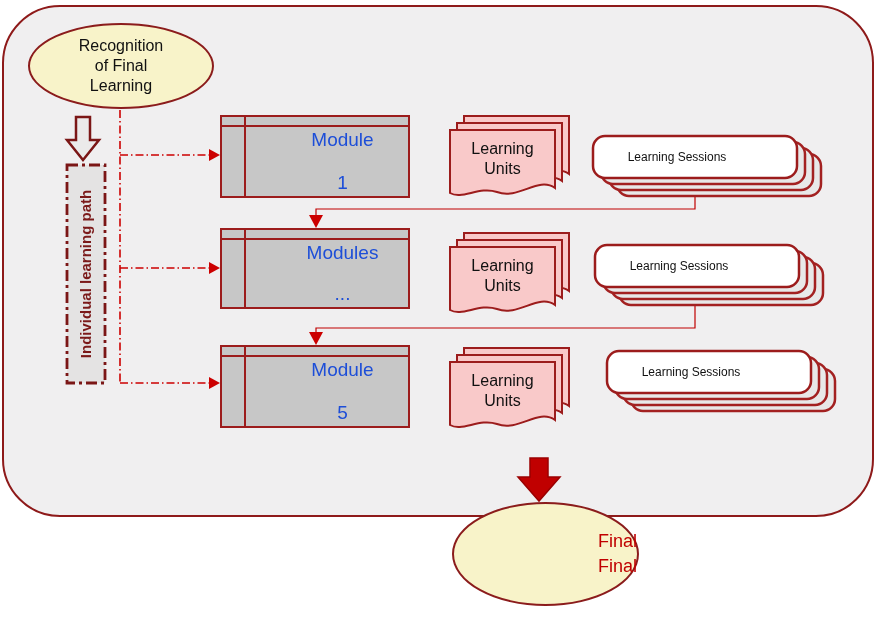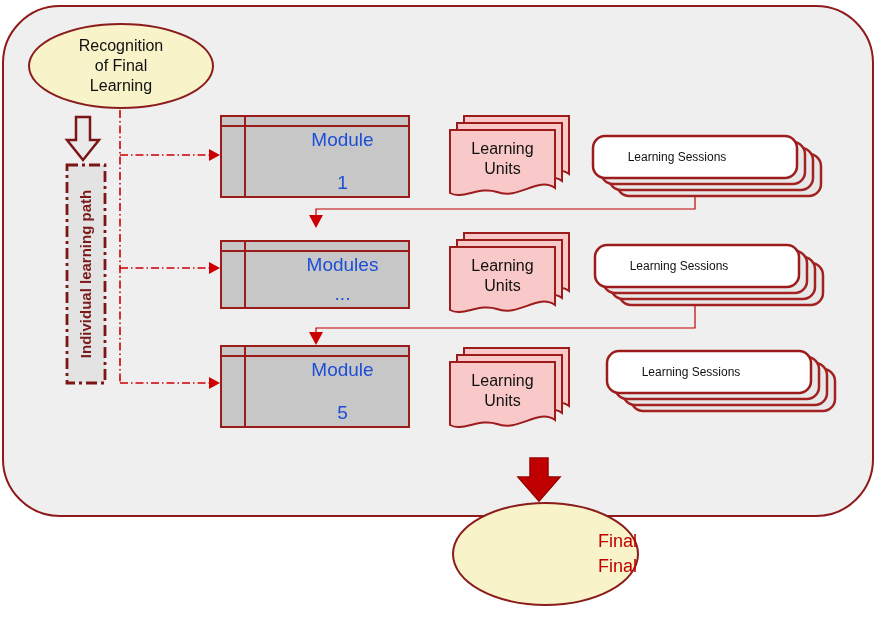--- a/index.html
+++ b/index.html
@@ -15,21 +15,21 @@
   .final{left:452px;top:502px;width:187px;height:104px;font-size:18px;line-height:1.4;
          color:#c00000;justify-content:flex-end;}
   .ilp-label{left:-24px;top:265px;width:220px;height:18px;transform:rotate(-90deg);
              text-align:center;font-size:15px;font-weight:bold;color:#7b1a1a;line-height:18px;}
   .module{left:220px;width:190px;background:#c7c7c7;border:2px solid #9c1c1c;}
   .module .hline{position:absolute;left:0;right:0;top:8px;border-top:2px solid #9c1c1c;}
   .module .vline{position:absolute;left:22px;top:0;bottom:0;border-left:2px solid #9c1c1c;}
   .module .mtext{position:absolute;left:24px;right:0;top:10px;bottom:0;
                  display:flex;flex-direction:column;align-items:center;justify-content:space-between;
                  font-size:19px;line-height:1.35;color:#1d4ed8;text-align:center;margin-left:31px;}
-  .m1{top:115px;height:83px;} .m2{top:240px;height:69px;} .m3{top:345px;height:83px;}
+  .m1{top:115px;height:83px;} .m2{top:228px;height:81px;} .m3{top:345px;height:83px;}
   .units-text{width:105px;height:58px;left:450px;display:flex;flex-direction:column;
               align-items:center;justify-content:center;font-size:16px;line-height:1.25;
               color:#111;text-align:center;}
   .u1{top:130px;} .u2{top:247px;} .u3{top:362px;}
   .sessions-text{width:168px;height:42px;display:flex;align-items:center;justify-content:center;
                  font-size:12px;color:#111;white-space:nowrap;}
   .s1{left:593px;top:136px;} .s2{left:595px;top:245px;} .s3{left:607px;top:351px;}
 </style>
 </head>
 <body>

